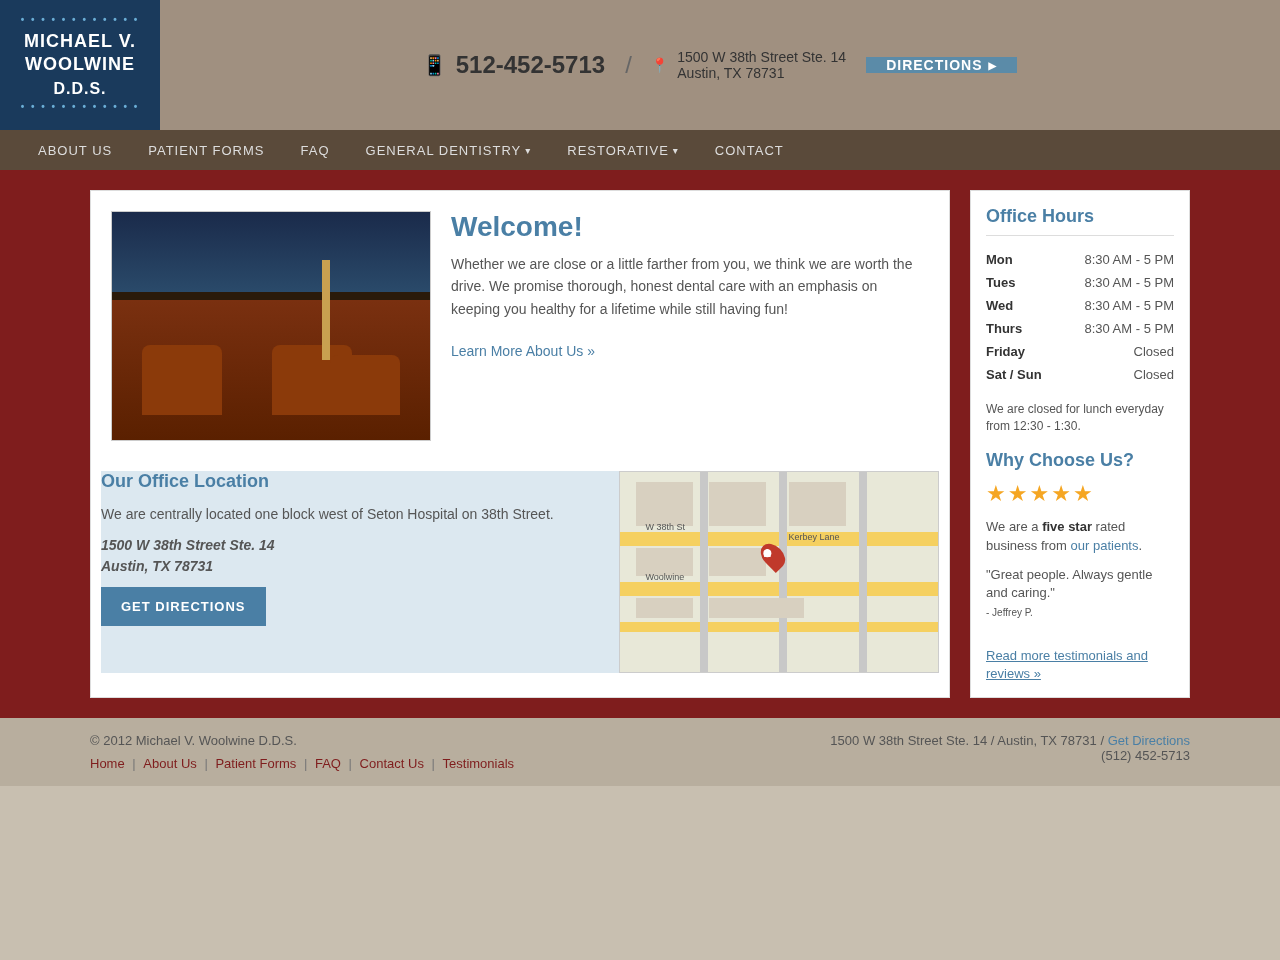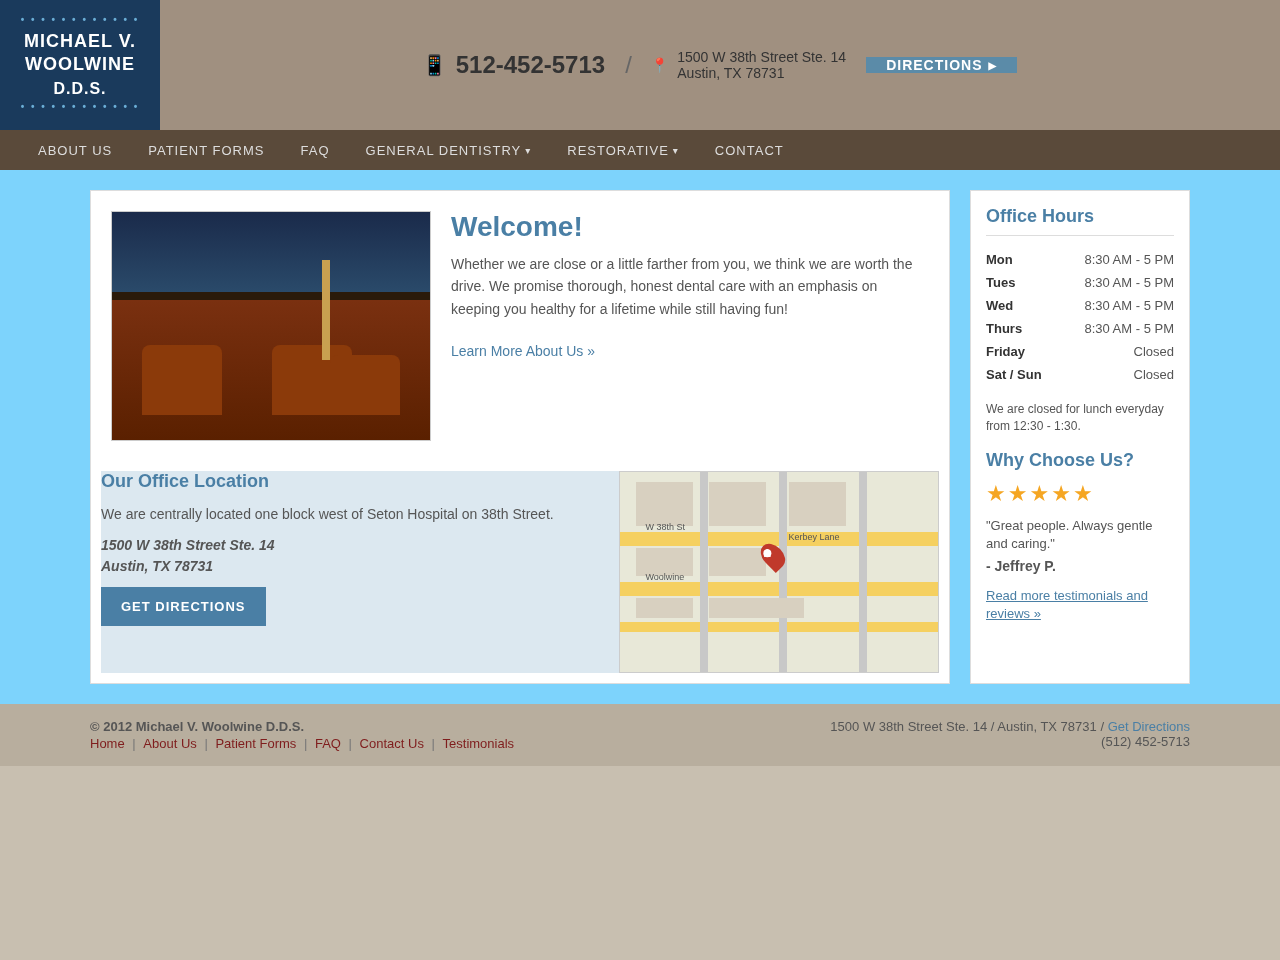--- a/index.html
+++ b/index.html
@@ -19,21 +19,21 @@
     .address-area { display: flex; align-items: center; gap: 8px; color: #333; font-size: 14px; }
     .directions-btn { background: #5b8ba8; color: white; padding: 0 20px; text-decoration: none; font-size: 14px; font-weight: bold; letter-spacing: 1px; display: flex; align-items: center; gap: 6px; white-space: nowrap; }
     .directions-btn::after { content: '▶'; font-size: 10px; }
 
     
     .nav { background: #5a4a3a; display: flex; align-items: center; padding: 0 20px; min-height: 40px; }
     .nav-item { color: #ddd; text-decoration: none; padding: 10px 18px; font-size: 13px; letter-spacing: 1px; display: flex; align-items: center; gap: 4px; cursor: pointer; }
     .nav-item .arrow { font-size: 10px; }
 
     
-    .page-bg { background: #7dd3fc; padding: 20px; }
+    .page-bg { background: #7f1d1d; padding: 20px; }
 
     
     .main-content { display: flex; gap: 20px; max-width: 1100px; margin: 0 auto; }
 
     
     .center-content { flex: 1; background: white; border: 1px solid #ddd; }
 
     
     .welcome-section { display: flex; gap: 20px; padding: 20px; }
     .welcome-text { flex: 1; }
@@ -58,28 +58,28 @@
     .hours-row { display: flex; justify-content: space-between; padding: 4px 0; }
     .hours-day { color: #333; font-weight: bold; min-width: 60px; }
     .hours-time { color: #555; }
     .hours-note { font-size: 12px; color: #555; margin-bottom: 15px; line-height: 1.4; }
     .why-choose h3 { color: #4a7fa5; font-size: 18px; margin-bottom: 10px; border-bottom: none; padding-bottom: 0; }
     .stars { color: #f5a623; font-size: 22px; margin-bottom: 10px; letter-spacing: 2px; }
     .rating-text { font-size: 13px; color: #555; margin-bottom: 10px; line-height: 1.5; }
     .rating-text strong { color: #333; }
     .rating-link { color: #4a7fa5; text-decoration: none; }
     .testimonial { font-size: 13px; color: #555; margin-bottom: 5px; line-height: 1.4; }
-    .testimonial-author { font-size: 14px; color: #555; margin-bottom: 12px; font-weight: bold; }
+    .testimonial-author { font-size: 10px; color: #555; margin-bottom: 28px; font-weight: normal; }
     .read-more { color: #4a7fa5; text-decoration: none; font-size: 13px; text-decoration: underline; }
 
     
     .footer { background: #b8ae9e; padding: 15px 20px; margin-top: 0; }
     .footer-inner { max-width: 1100px; margin: 0 auto; display: flex; justify-content: space-between; align-items: flex-start; }
     .footer-left { font-size: 13px; color: #555; }
-    .footer-copyright { margin-bottom: 2px; font-weight: bold; }
+    .footer-copyright { margin-bottom: 8px; }
     .footer-links a { color: #7f1d1d; text-decoration: none; font-size: 13px; }
     .footer-links span { color: #777; margin: 0 4px; }
     .footer-right { text-align: right; font-size: 13px; color: #555; }
     .footer-right a { color: #4a7fa5; text-decoration: none; }
 
     
     .room-image { width: 320px; height: 230px; background: #2a1a0a; position: relative; overflow: hidden; border: 1px solid #ccc; }
     .room-image::before { content: ''; position: absolute; bottom: 0; left: 0; right: 0; height: 140px; background: linear-gradient(to top, #5a2000, #7a3010); }
     .chair { position: absolute; bottom: 20px; background: #8B3A0A; border-radius: 8px 8px 0 0; }
     .chair-1 { width: 80px; height: 70px; left: 30px; bottom: 25px; }
@@ -248,20 +248,23 @@
         <div class="hours-row">
           <span class="hours-day">Sat / Sun</span>
           <span class="hours-time">Closed</span>
         </div>
       </div>
       <p class="hours-note">We are closed for lunch everyday from 12:30 - 1:30.</p>
 
       <div class="why-choose">
         <h3>Why Choose Us?</h3>
         <div class="stars">★★★★★</div>
+        <p class="rating-text">
+          <span>We are a </span><strong>five star</strong><span> rated business from </span><a href="#" class="rating-link">our patients</a><span>.</span>
+        </p>
         <p class="testimonial">"Great people. Always gentle and caring."</p>
         <p class="testimonial-author">- Jeffrey P.</p>
         <a href="#" class="read-more">Read more testimonials and reviews »</a>
       </div>
 
     </div>
   </div>
 </div>
 
 <div class="footer">

